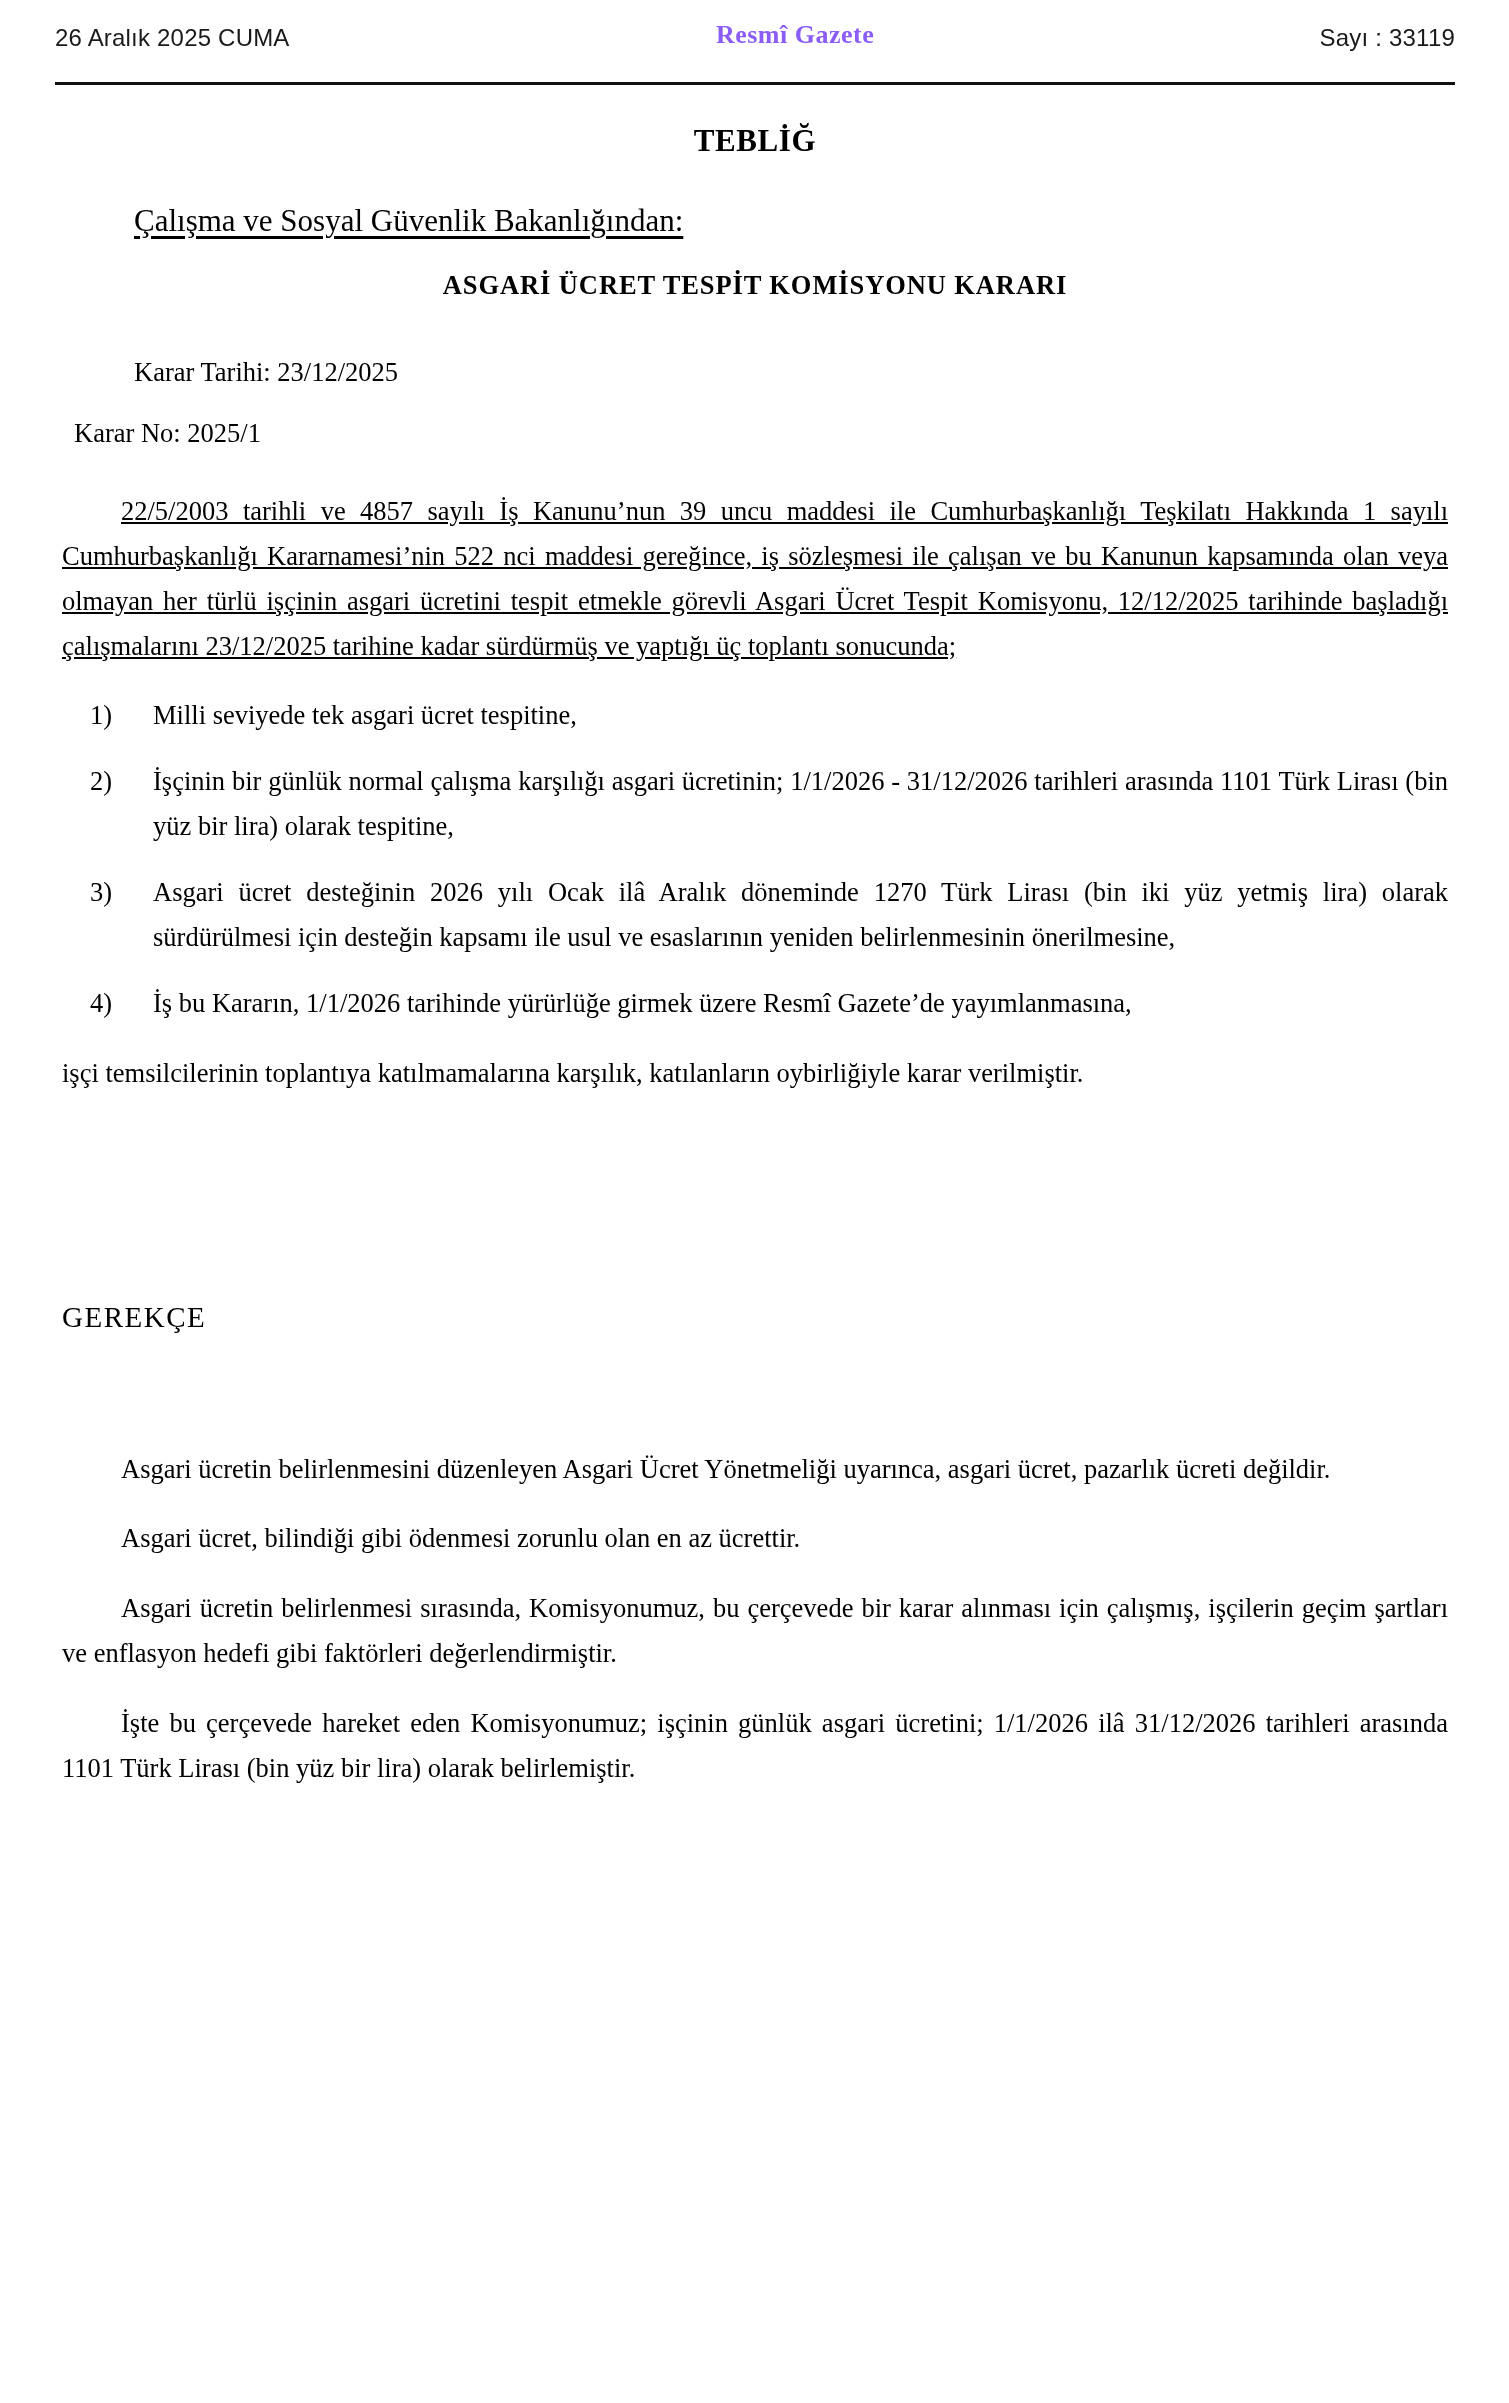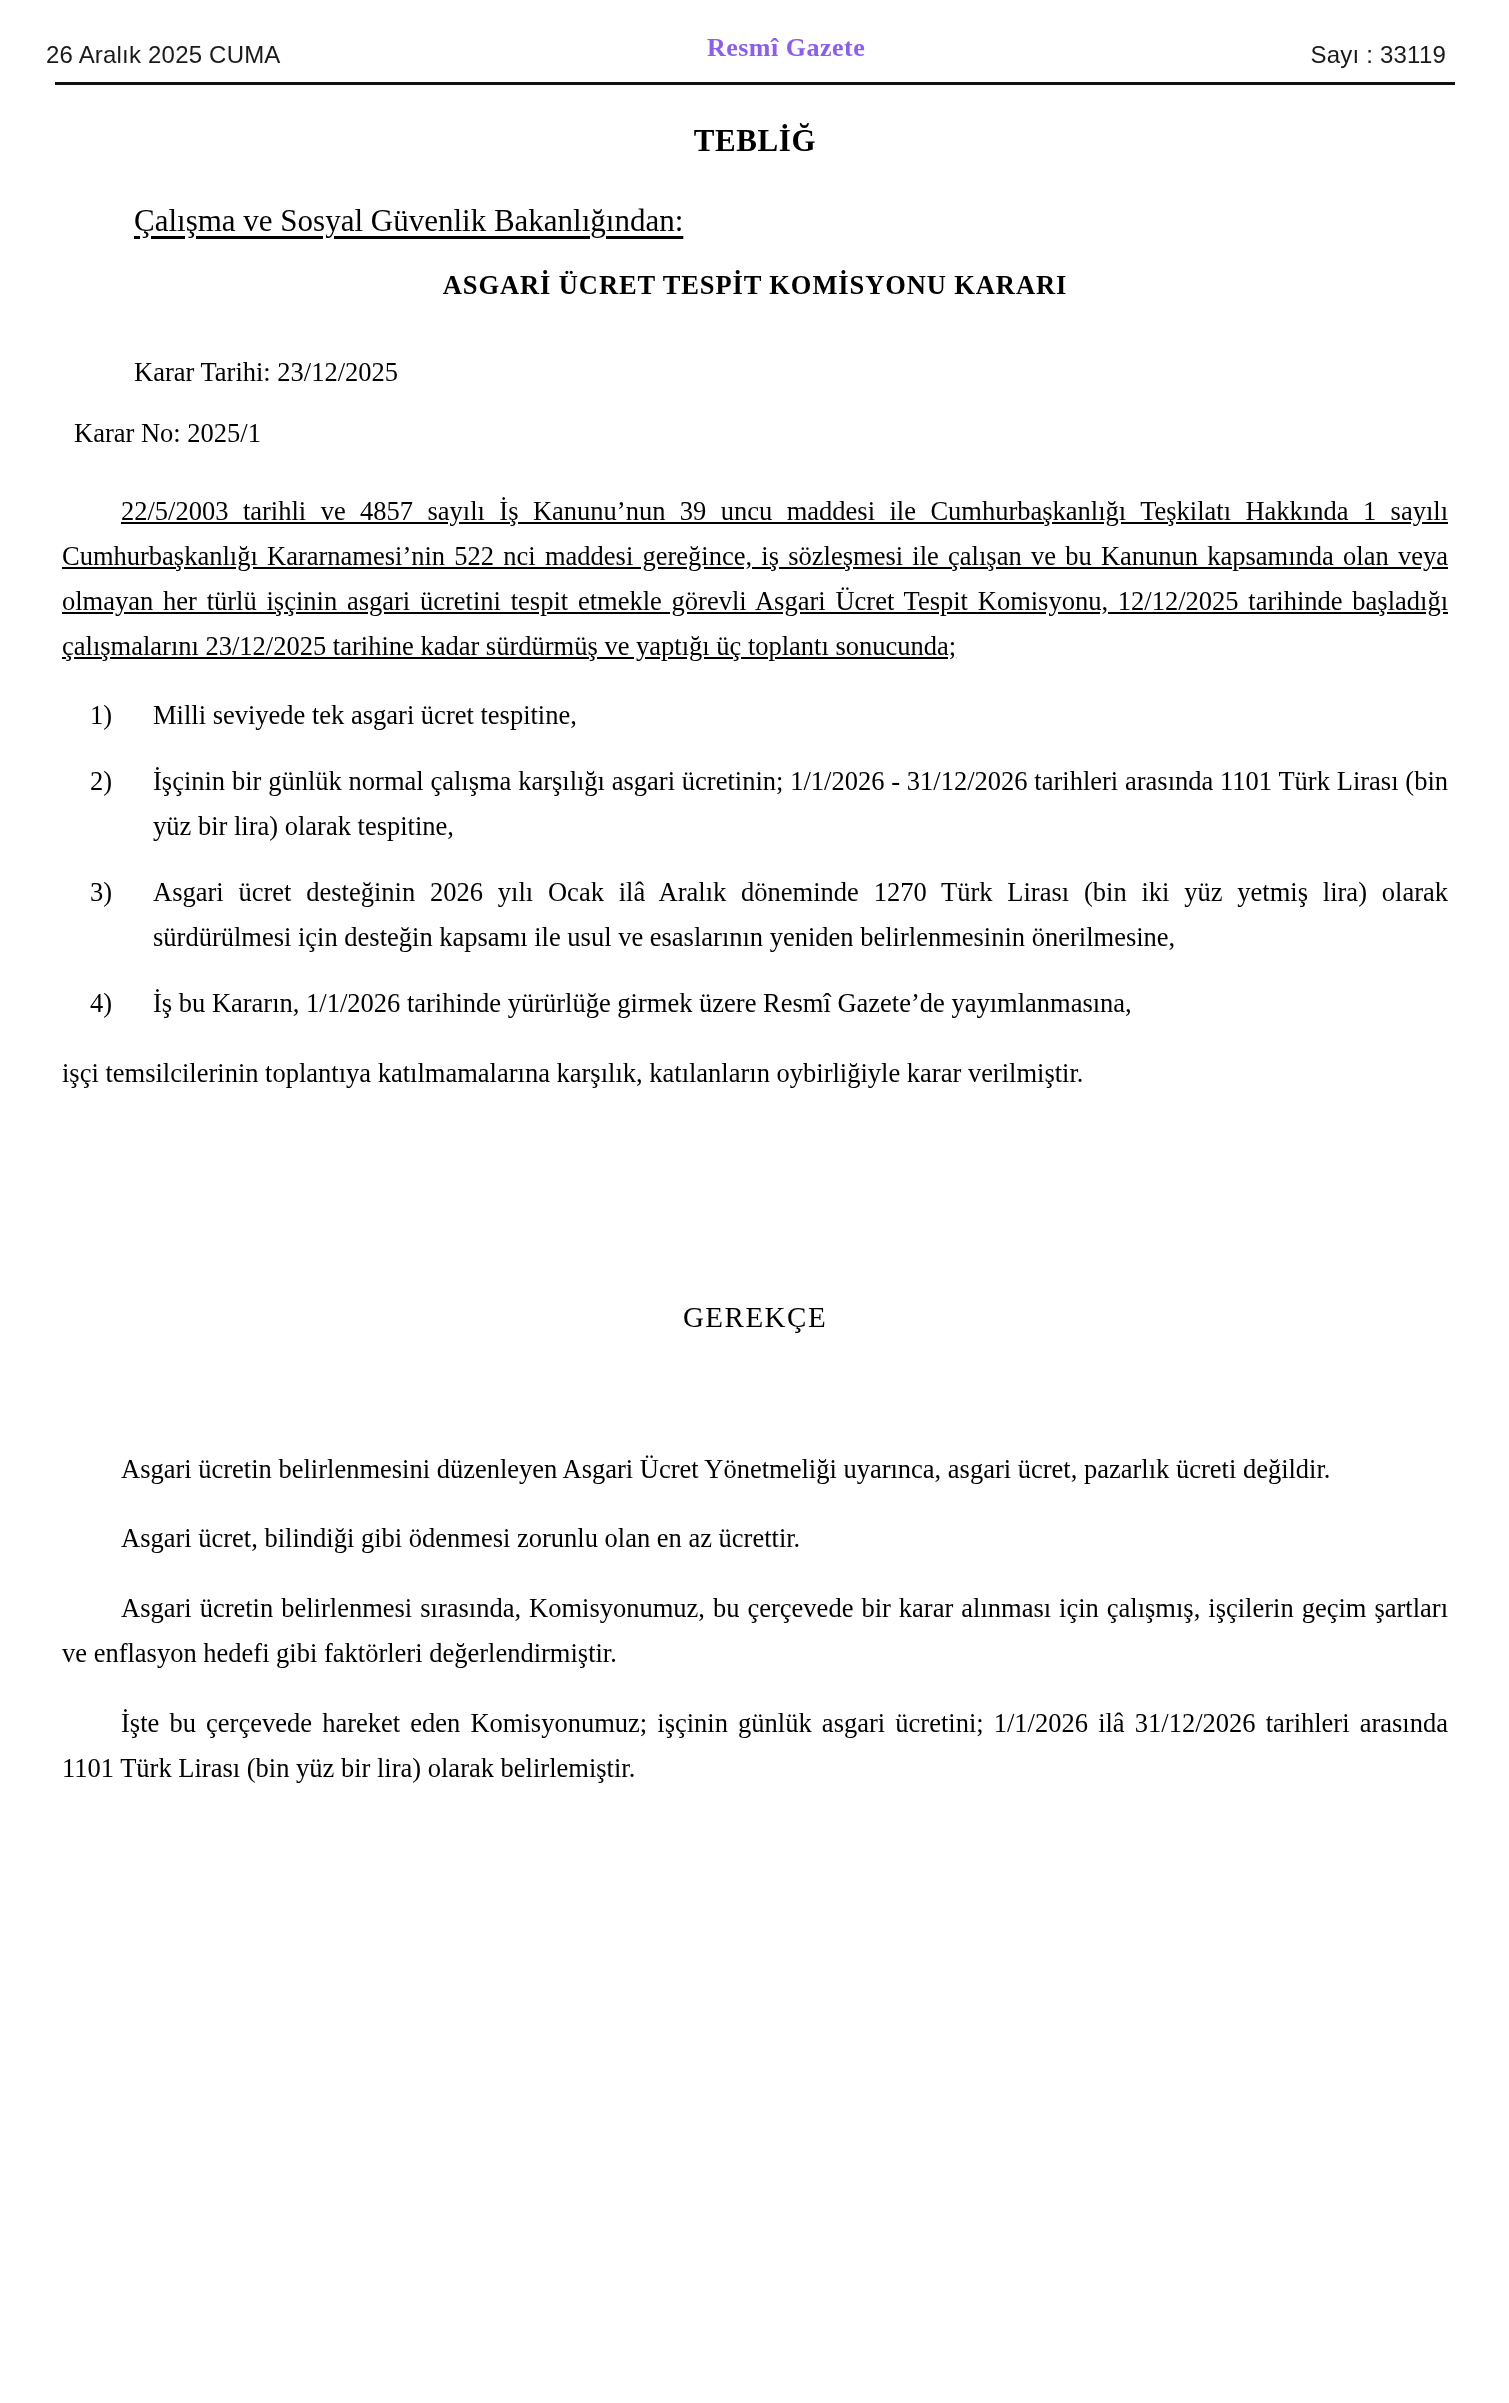--- a/index.html
+++ b/index.html
@@ -19,25 +19,25 @@
     margin: 0 auto;
     background: #ffffff;
     overflow: hidden;
     box-sizing: border-box;
   }
 
   
   .masthead {
     position: absolute;
     top: 13.2px;
-    left: 46px;
+    left: 55px;
     width: 1400px;
     height: 57px;
     display: flex;
-    align-items: flex-end;
+    align-items: flex-start;
     justify-content: space-between;
   }
   .masthead-date,
   .masthead-issue {
     font-family: "Liberation Sans", "DejaVu Sans", sans-serif;
     font-size: 24px;
     line-height: 30px;
     color: #1a1a1a;
     white-space: nowrap;
     letter-spacing: 0.2px;
@@ -143,21 +143,20 @@
   .closing-par {
     margin: 24.6px 0 0 0;
     font-size: 26.5px;
     line-height: 45px;
     text-align: justify;
     text-indent: 0;
   }
 
   
   .gerekce-heading {
-    text-align: center;
     font-size: 29px;
     line-height: 40px;
     letter-spacing: 1.5px;
     margin: 201px 0 0 0;
   }
 
   .gerekce-body { margin-top: 110px; }
 
   .gerekce-par {
     margin: 24.6px 0 0 0;

